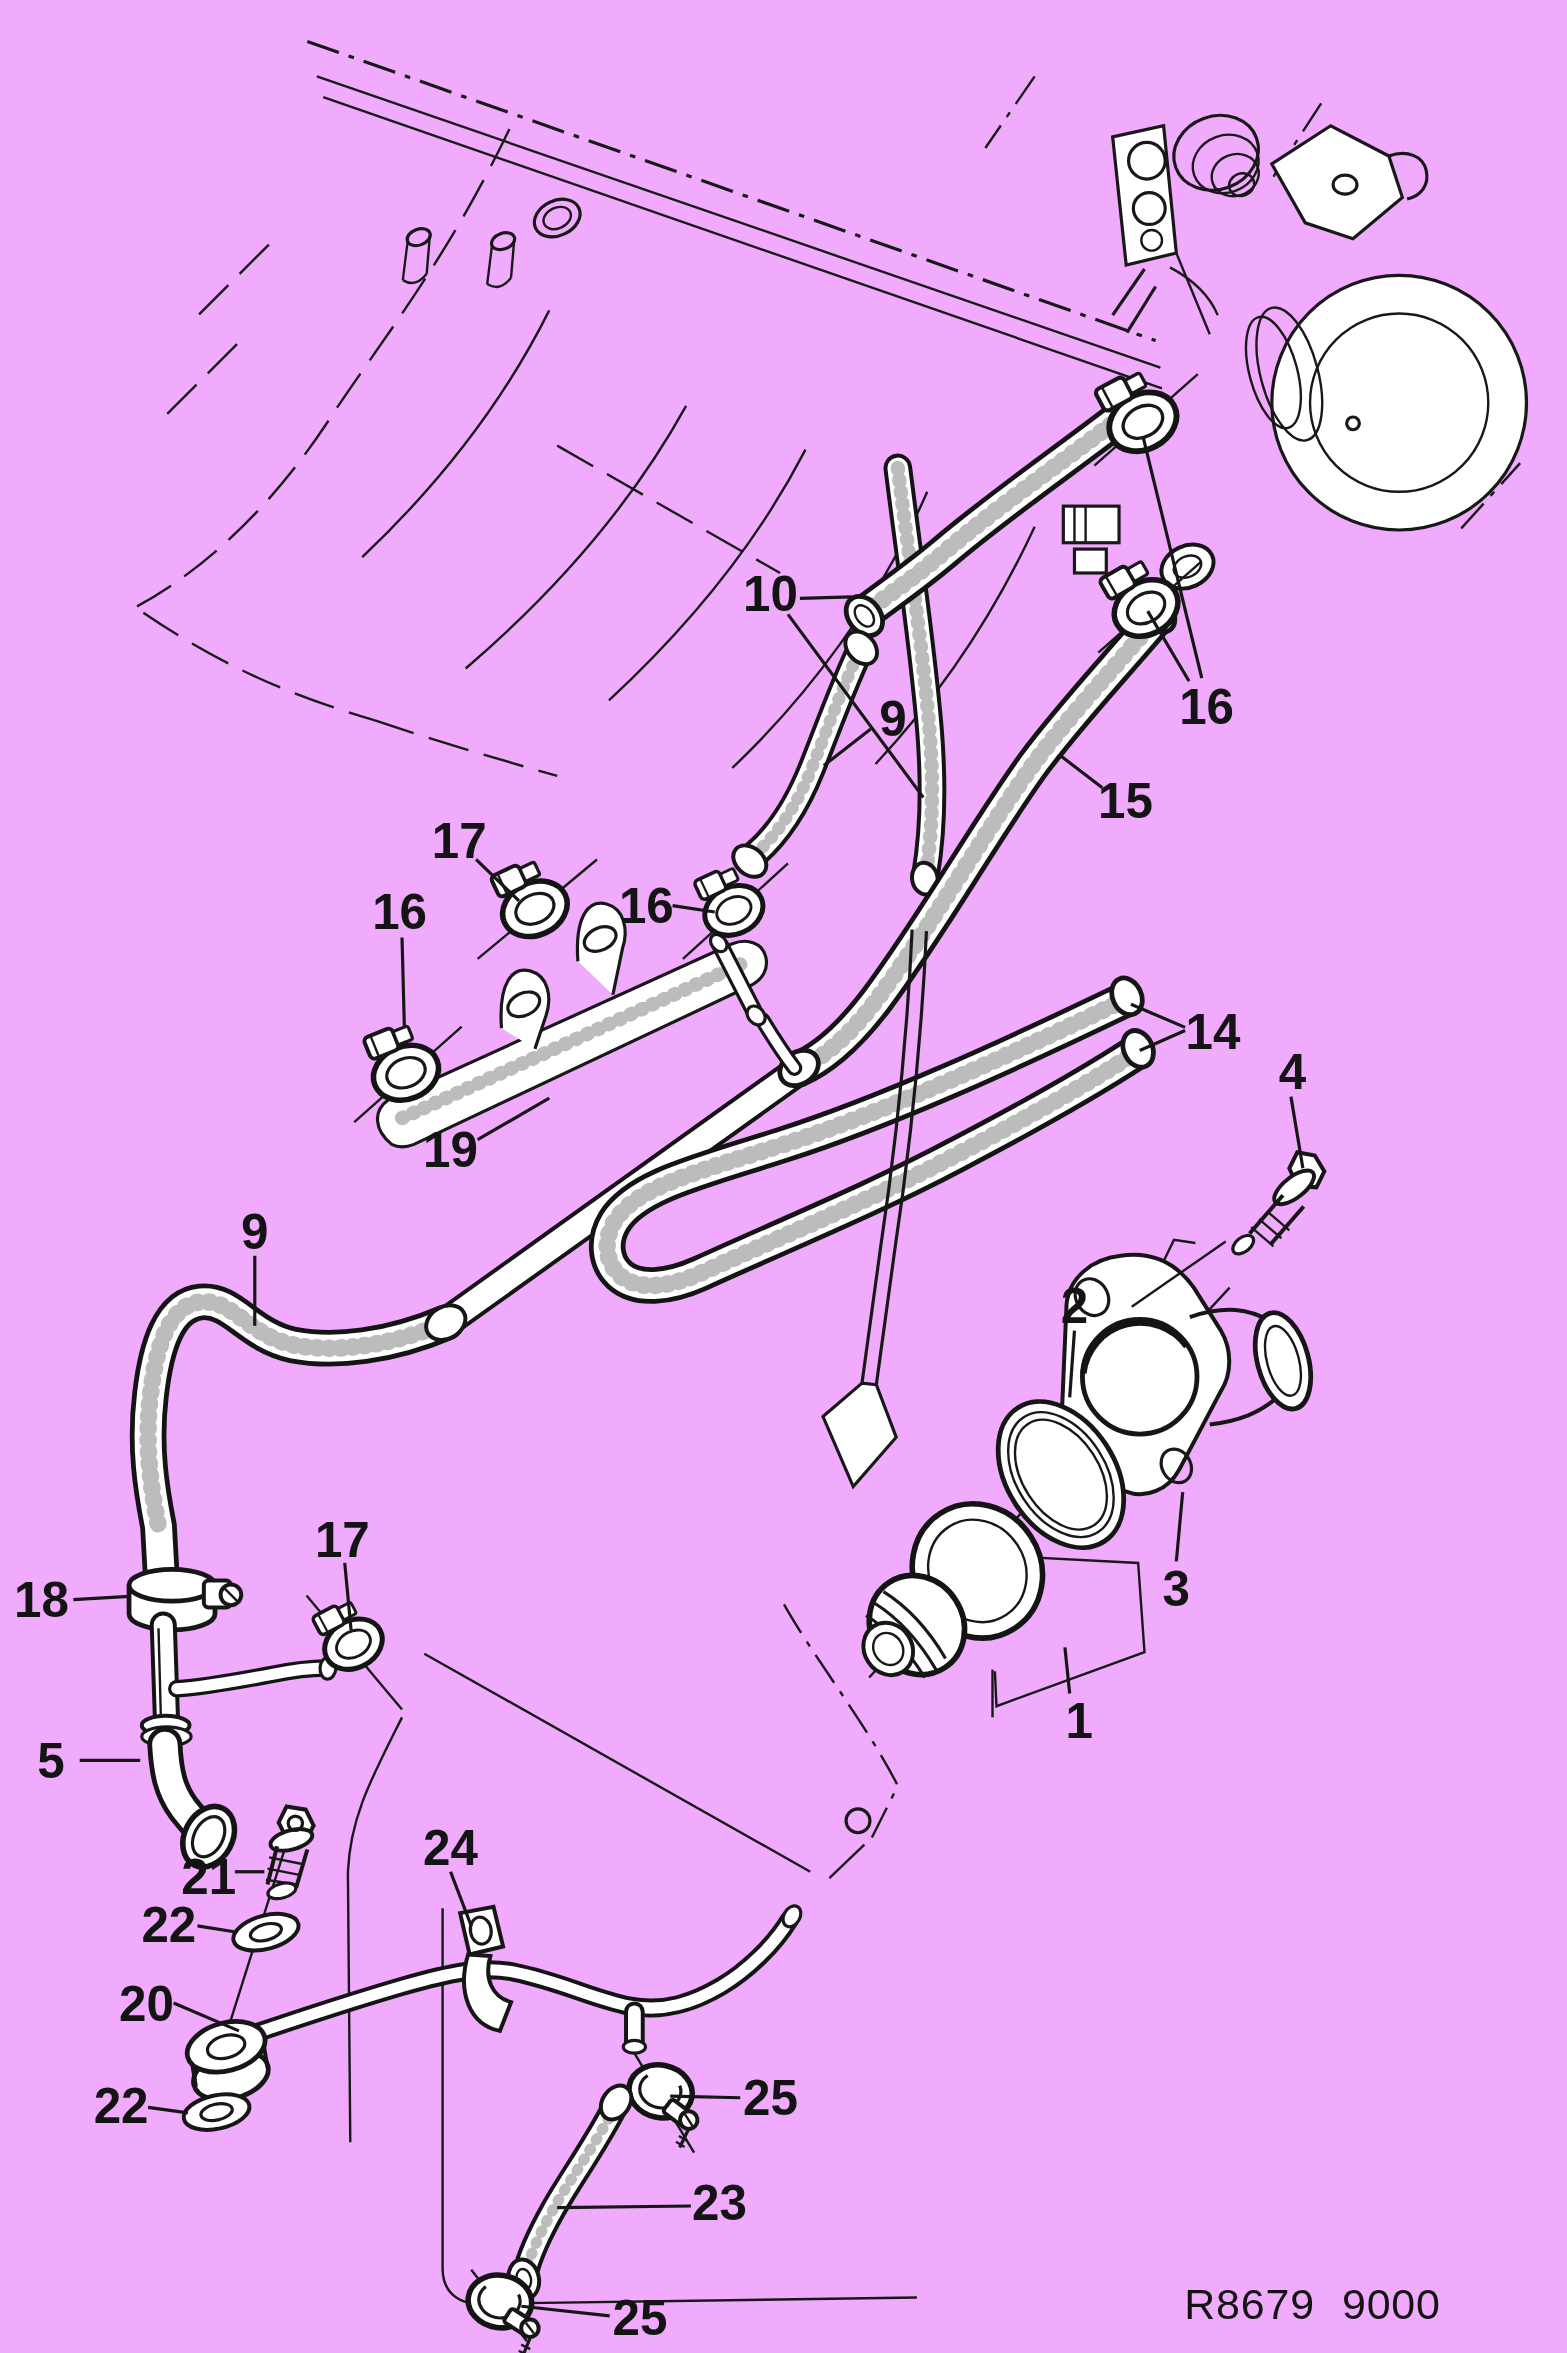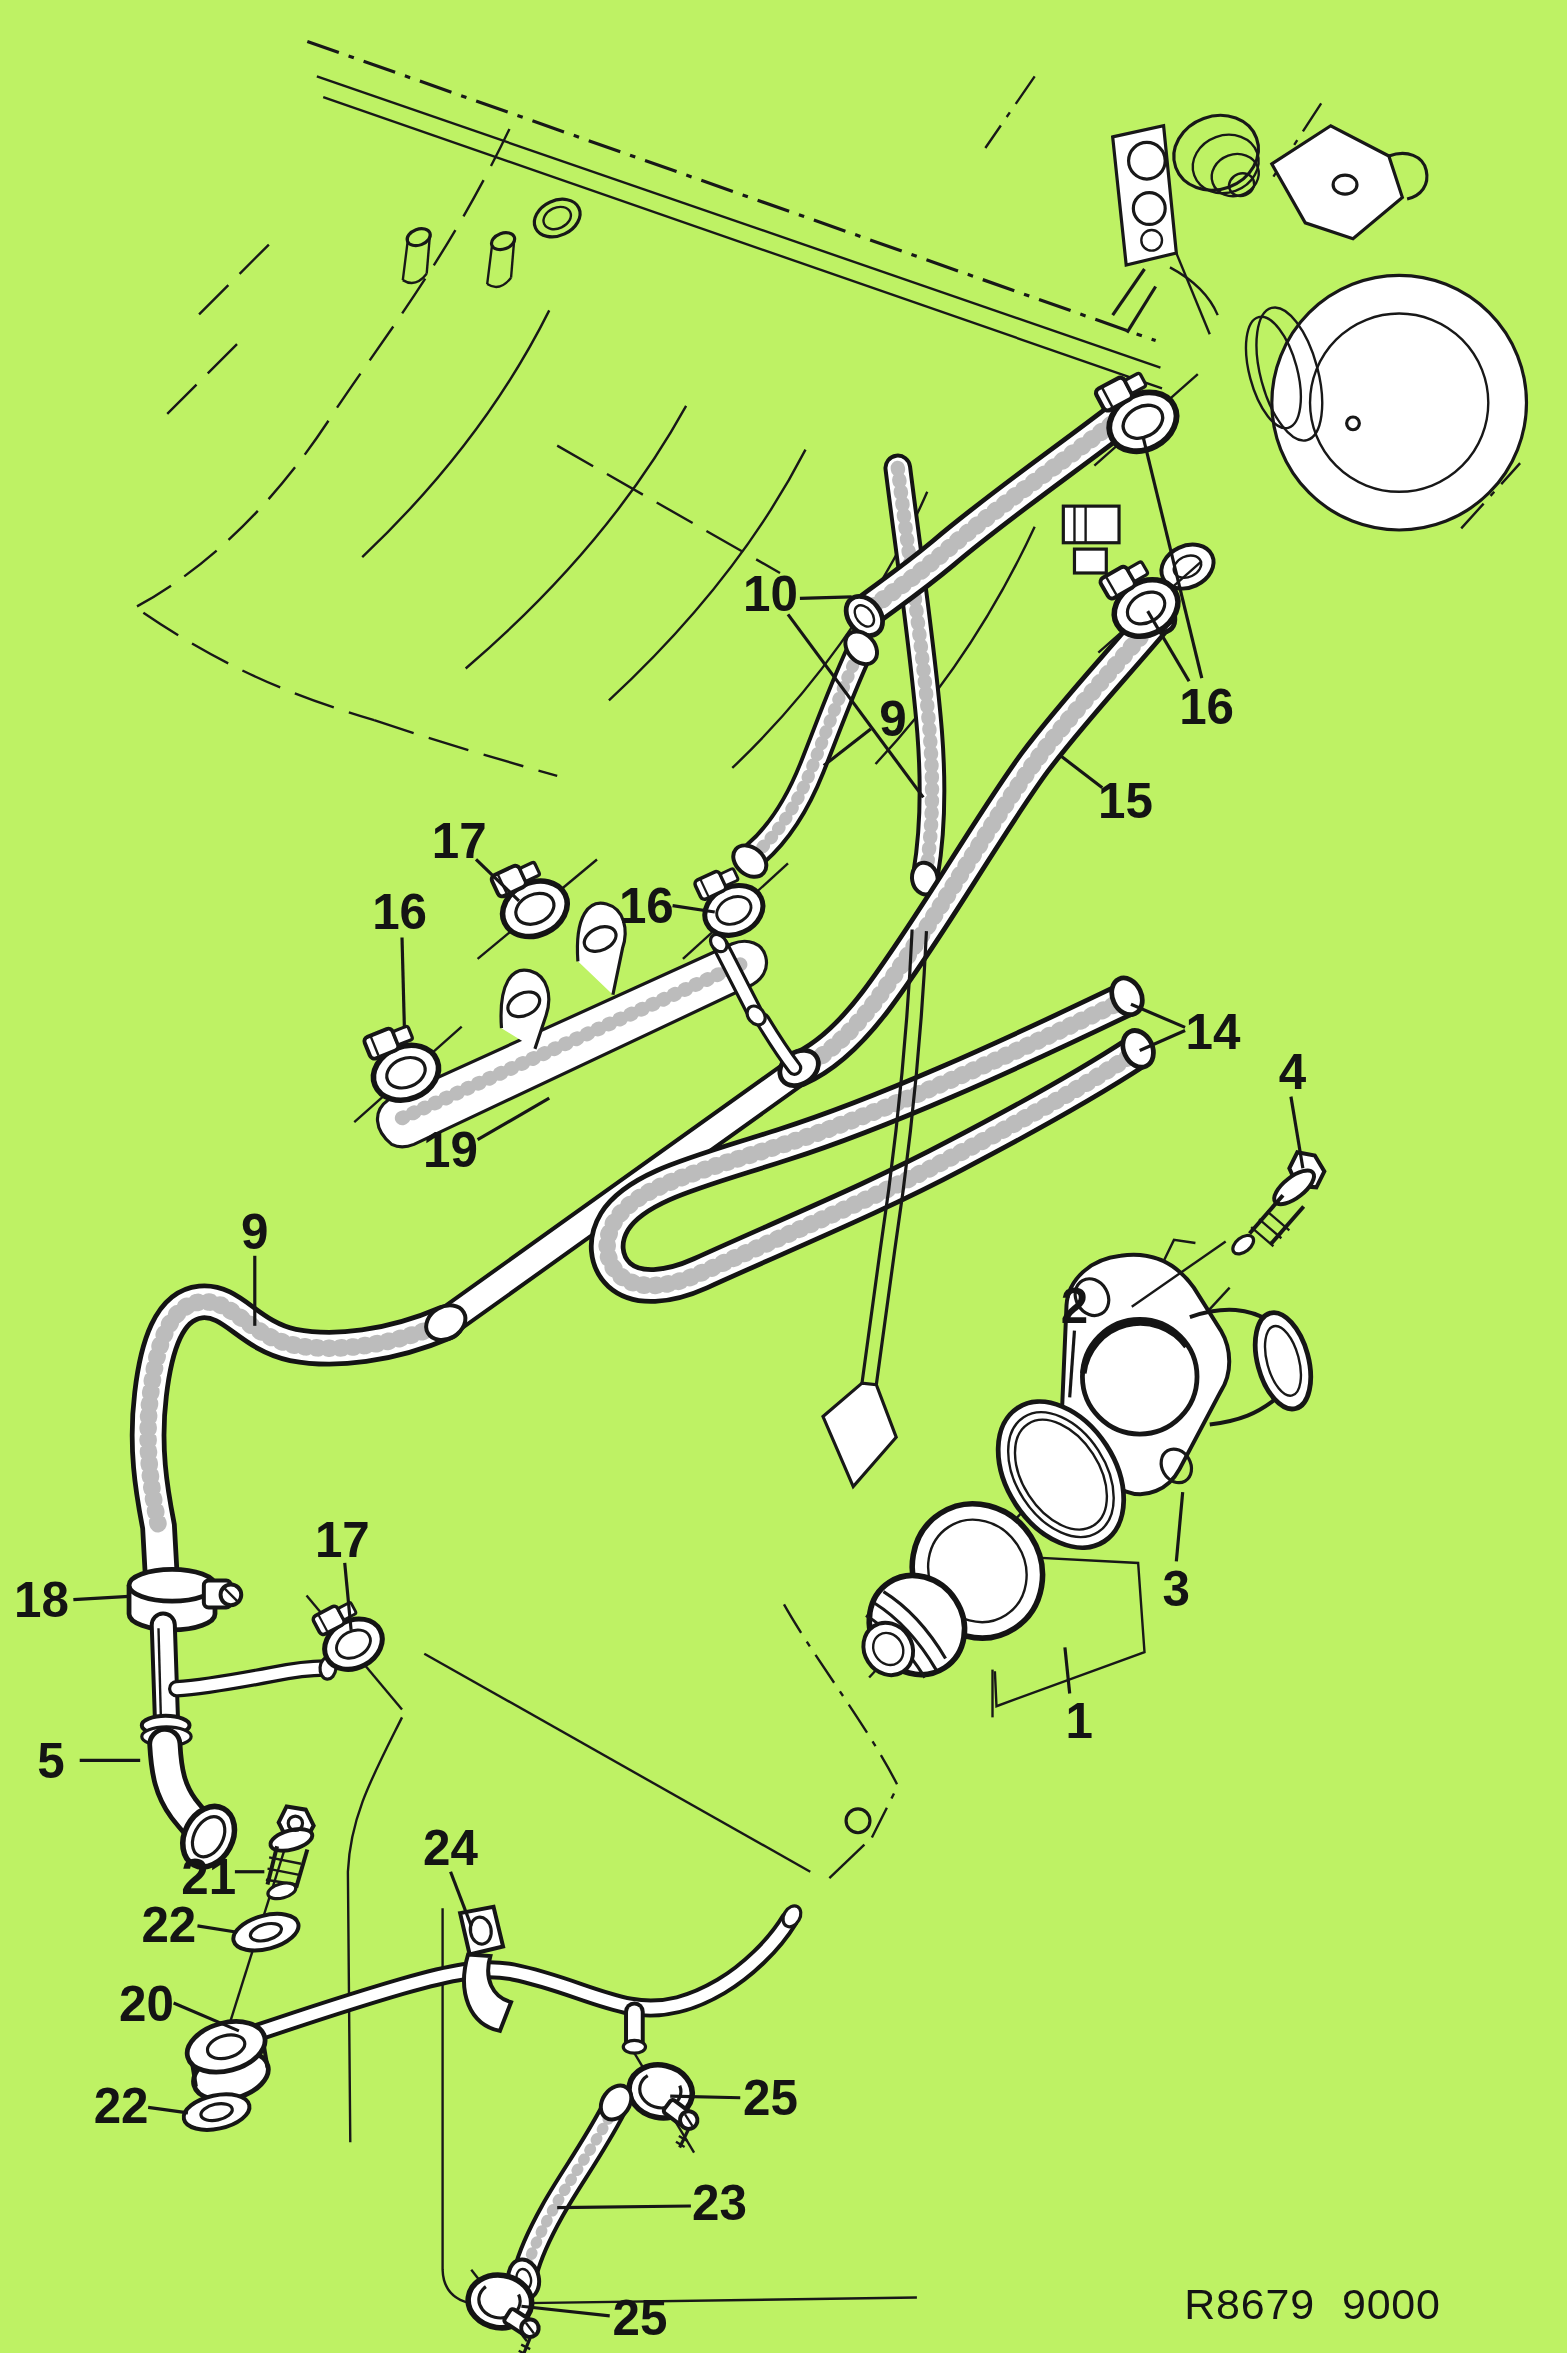--- a/index.html
+++ b/index.html
@@ -1,16 +1,16 @@
 <!DOCTYPE html>
 <html style="font-size:12.7px"><head>
 <meta charset="utf-8">
 <style>
   html,body{margin:0;padding:0;background:#ffffff;}
-  .page{position:relative;width:1568px;height:2354px;background:#bef264;overflow:hidden;}
+  .page{position:relative;width:1568px;height:2354px;background:#f0abfc;overflow:hidden;}
   svg{display:block;}
   
   .s3{fill:none;stroke:#181818;stroke-width:3;}
   .s4{fill:none;stroke:#181818;stroke-width:4;}
   .s5{fill:none;stroke:#161616;stroke-width:5;}
   .s6{fill:none;stroke:#161616;stroke-width:6;}
   .s7{fill:none;stroke:#141414;stroke-width:7;}
   .s8{fill:none;stroke:#141414;stroke-width:8;}
   .wf{fill:#ffffff;}
   .to{stroke:#141414;fill:none;stroke-linecap:round;}

